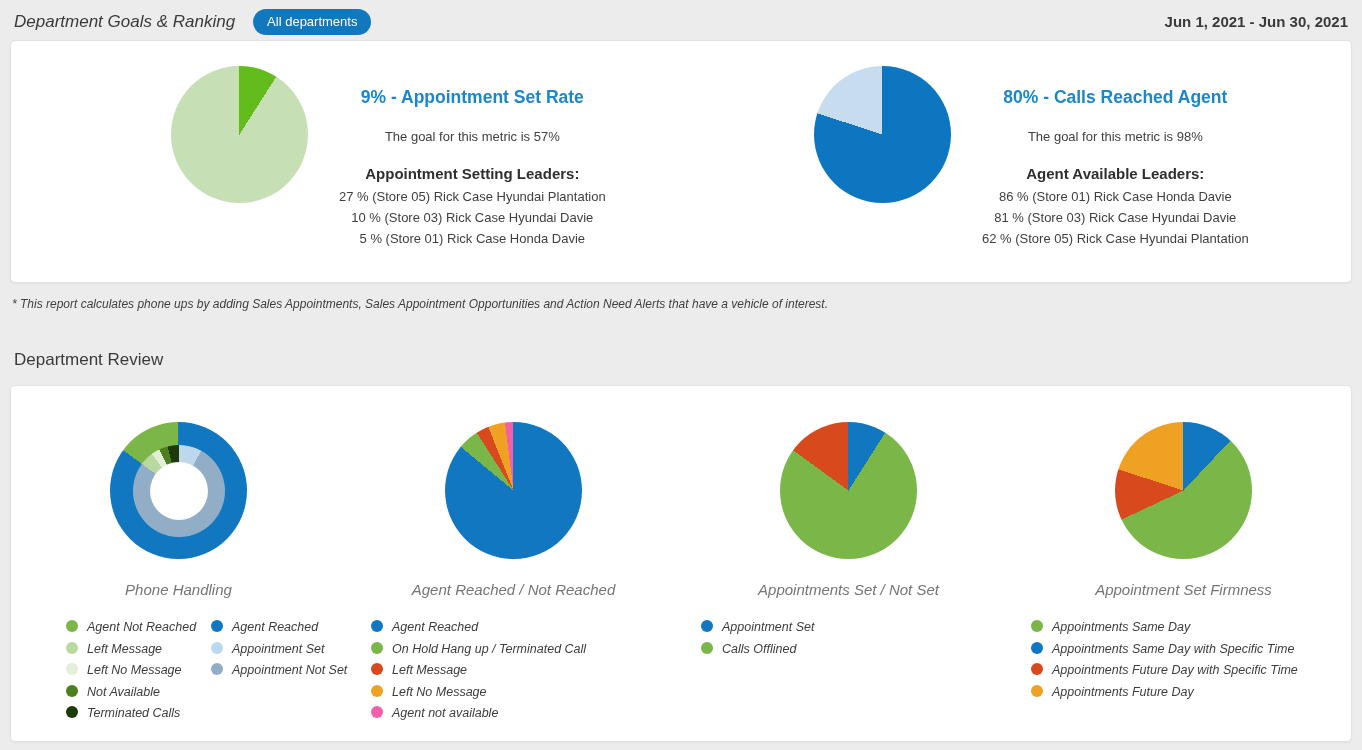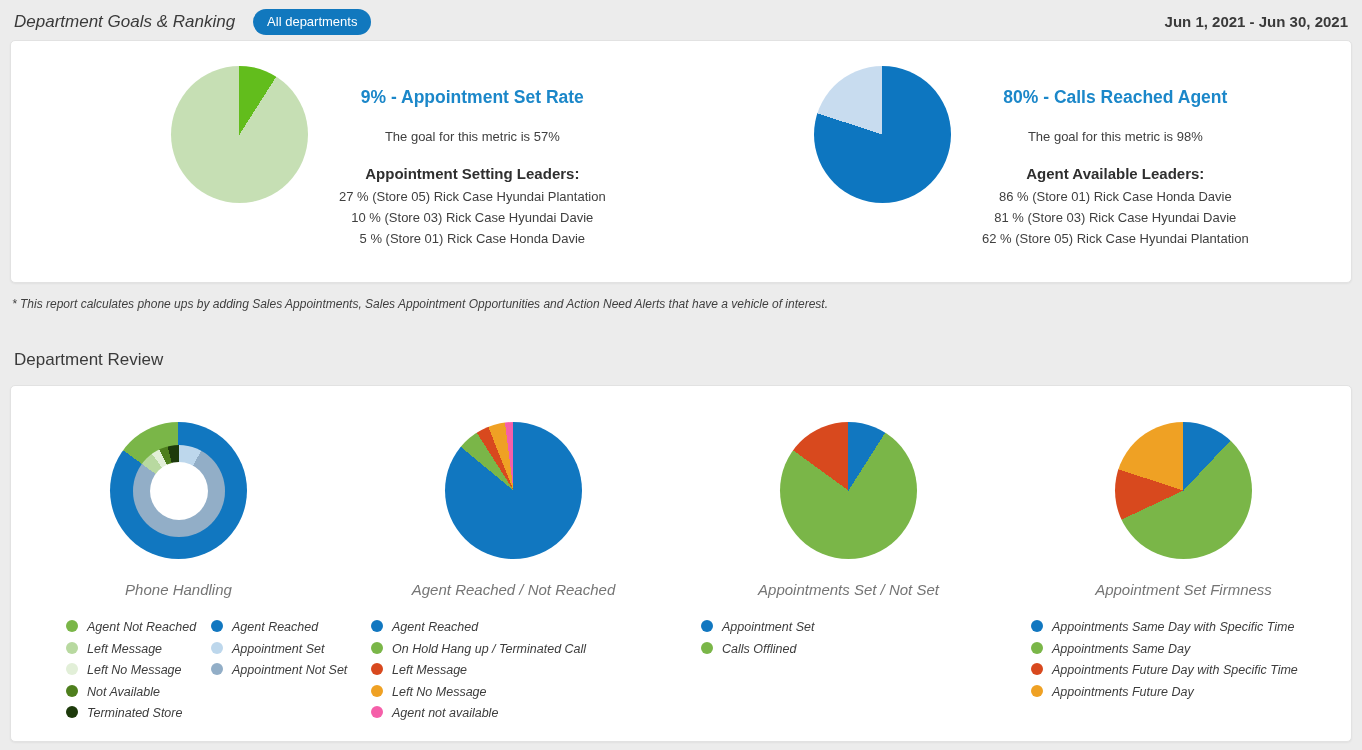--- a/index.html
+++ b/index.html
@@ -118,21 +118,21 @@
       <div class="legend-item">
         <span class="legend-dot" style="background-color: rgb(226, 239, 216);"></span>
         <span class="legend-label">Left No Message</span>
       </div>
       <div class="legend-item">
         <span class="legend-dot" style="background-color: rgb(78, 127, 29);"></span>
         <span class="legend-label">Not Available</span>
       </div>
       <div class="legend-item">
         <span class="legend-dot" style="background-color: rgb(29, 58, 11);"></span>
-        <span class="legend-label">Terminated Store</span>
+        <span class="legend-label">Terminated Calls</span>
       </div>
       <div class="legend-item">
         <span class="legend-dot" style="background-color: rgb(17, 119, 192);"></span>
         <span class="legend-label">Agent Reached</span>
       </div>
       <div class="legend-item">
         <span class="legend-dot" style="background-color: rgb(189, 215, 236);"></span>
         <span class="legend-label">Appointment Set</span>
       </div>
       <div class="legend-item">
@@ -182,26 +182,26 @@
         <span class="legend-label">Calls Offlined</span>
       </div>
     </div>
   </div>
 
   <div class="chart-col">
     <div class="pie-lg" style="background: conic-gradient(rgb(17, 119, 192) 0deg, rgb(17, 119, 192) 43.2deg, rgb(122, 182, 72) 43.2deg, rgb(122, 182, 72) 244.8deg, rgb(216, 73, 30) 244.8deg, rgb(216, 73, 30) 288deg, rgb(239, 161, 36) 288deg, rgb(239, 161, 36) 360deg);"></div>
     <div class="chart-title">Appointment Set Firmness</div>
     <div class="legend off4">
       <div class="legend-item">
+        <span class="legend-dot" style="background-color: rgb(122, 182, 72);"></span>
+        <span class="legend-label">Appointments Same Day</span>
+      </div>
+      <div class="legend-item">
         <span class="legend-dot" style="background-color: rgb(17, 119, 192);"></span>
         <span class="legend-label">Appointments Same Day with Specific Time</span>
-      </div>
-      <div class="legend-item">
-        <span class="legend-dot" style="background-color: rgb(122, 182, 72);"></span>
-        <span class="legend-label">Appointments Same Day</span>
       </div>
       <div class="legend-item">
         <span class="legend-dot" style="background-color: rgb(216, 73, 30);"></span>
         <span class="legend-label">Appointments Future Day with Specific Time</span>
       </div>
       <div class="legend-item">
         <span class="legend-dot" style="background-color: rgb(239, 161, 36);"></span>
         <span class="legend-label">Appointments Future Day</span>
       </div>
     </div>

